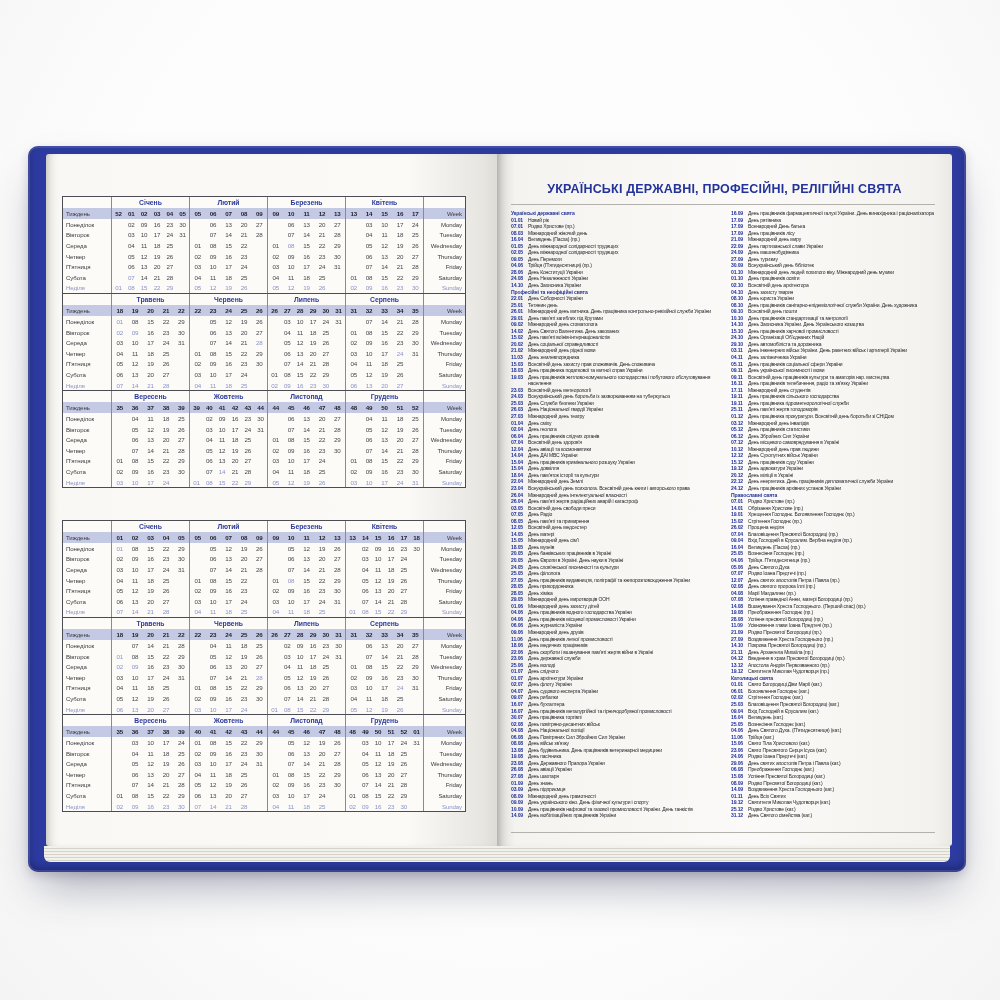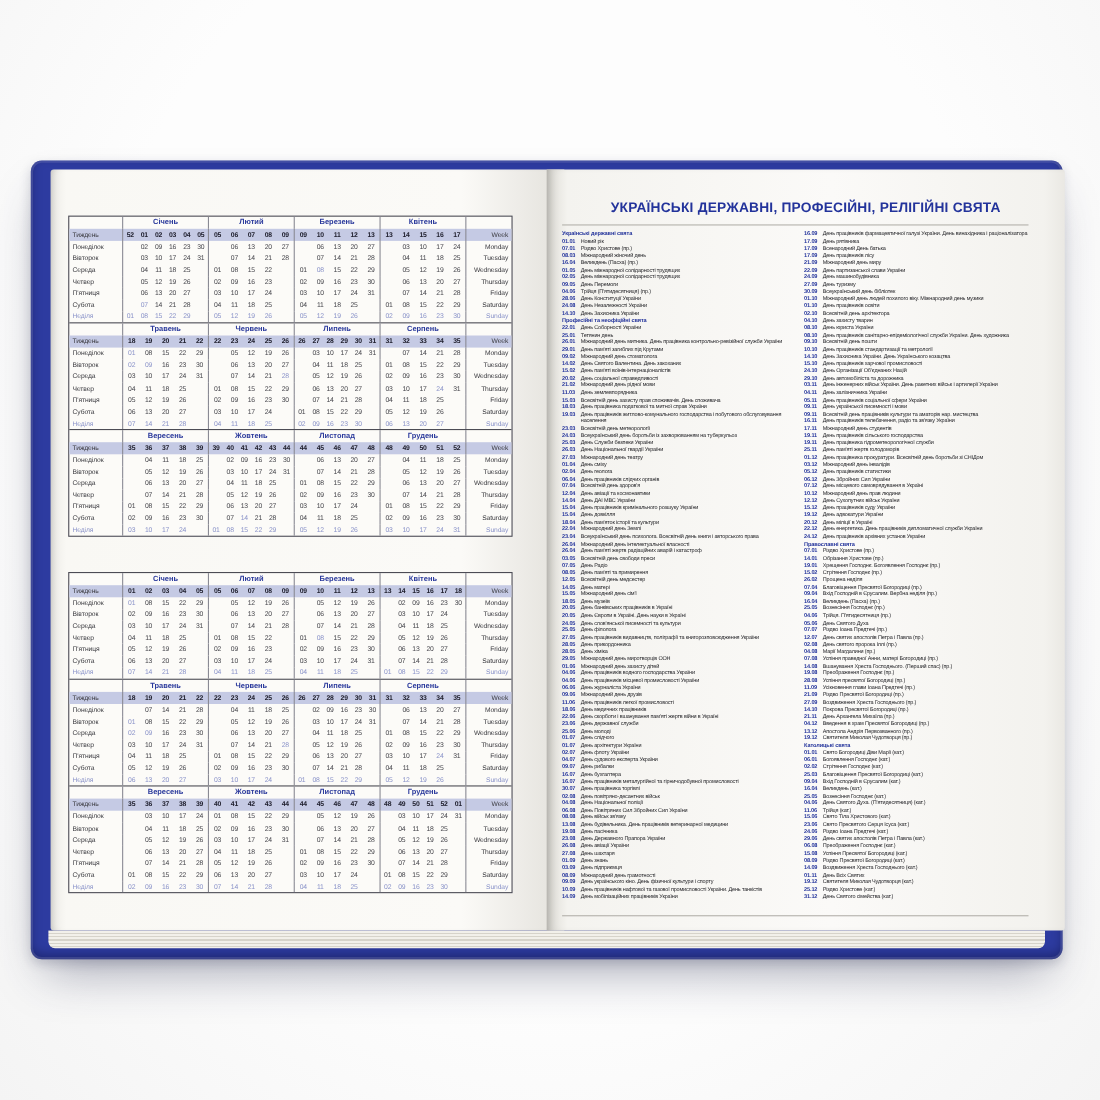--- a/index.html
+++ b/index.html
@@ -4,21 +4,21 @@
 <style>
   html,body{margin:0;padding:0;width:1000px;height:1000px;overflow:hidden;
     background:radial-gradient(ellipse at 50% 40%, #fdfdfd 60%, #f4f4f4 100%);
     font-family:"Liberation Sans","DejaVu Sans",sans-serif;-webkit-text-size-adjust:none;}
   .book{position:absolute;left:28px;top:146px;width:938px;height:726px;background:#2d3ba0;
     border-radius:10px;box-shadow:0 24px 42px -12px rgba(40,45,80,.40),0 4px 10px rgba(40,45,80,.18);}
   .book:before{content:"";position:absolute;inset:0;border-radius:10px;
     box-shadow:inset 0 0 0 2px rgba(255,255,255,.12), inset 0 -4px 10px rgba(0,0,25,.35);}
   .pstack{position:absolute;left:16px;top:700px;width:906px;height:16px;border-radius:0 0 6px 6px;
     background:repeating-linear-gradient(to bottom,#f2f0ea 0 2px,#d6d3ca 2px 3px);}
-  .page{position:absolute;top:8px;height:692px;padding-left:16px;}
+  .page{position:absolute;top:8px;height:692px;}
   .page-left{left:18px;width:451px;border-radius:3px 0 0 3px;
     background:linear-gradient(to right,#ecebe6 0,#f9f8f4 3%,#fbfaf7 80%,#e7e5e0 97%,#dedcd6 100%);
     box-shadow:inset 6px 0 8px -6px rgba(0,0,0,.25);}
   .page-right{left:469px;width:455px;border-radius:0 3px 3px 0;
     background:linear-gradient(to right,#dddbd5 0,#f4f3ef 4%,#fbfaf8 55%,#f3f2ee 96%,#eae8e3 100%);
     box-shadow:inset 8px 0 10px -7px rgba(0,0,0,.30);}
   
   .caltable{position:absolute;left:16px;width:402px;border:1px solid #4c4c55;background:#fcfbf8;}
   .cblock{border-top:1px solid #4c4c55;}
   .cblock:first-child{border-top:none;}

